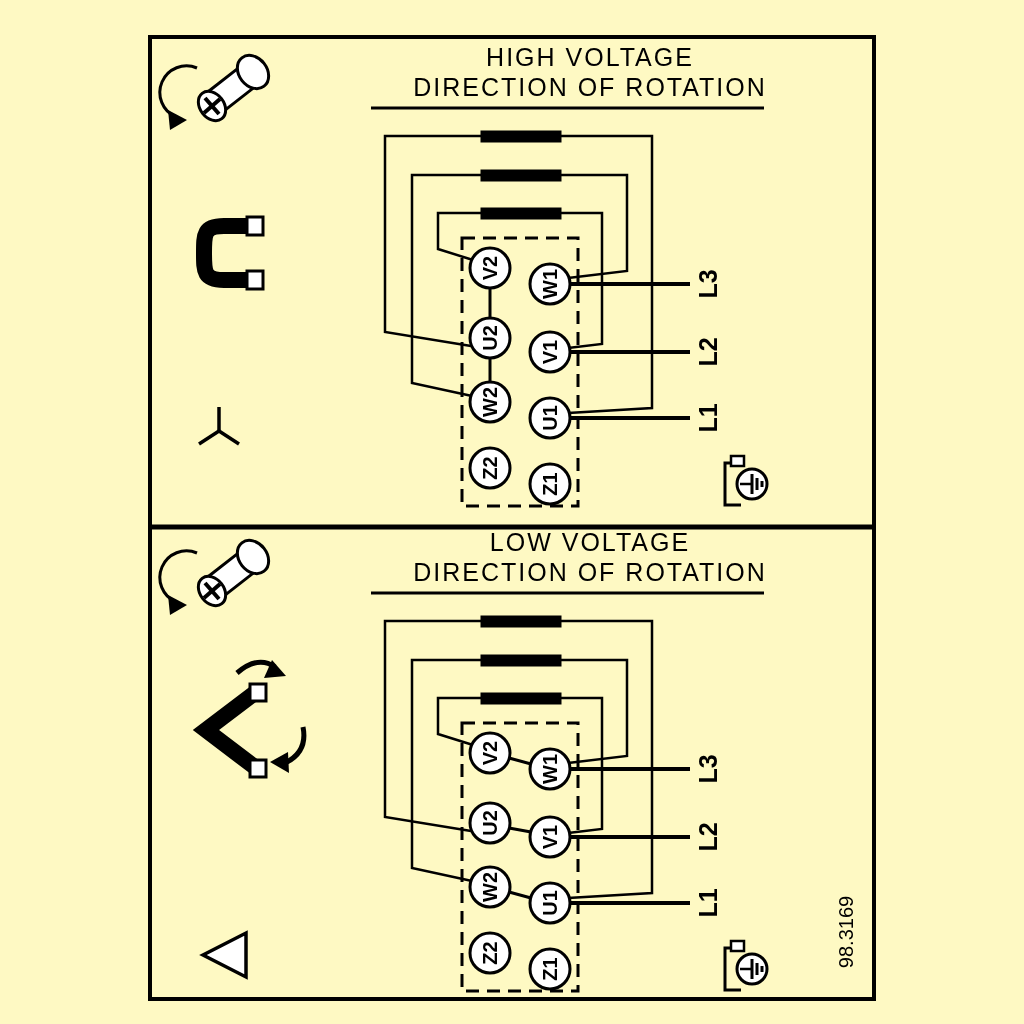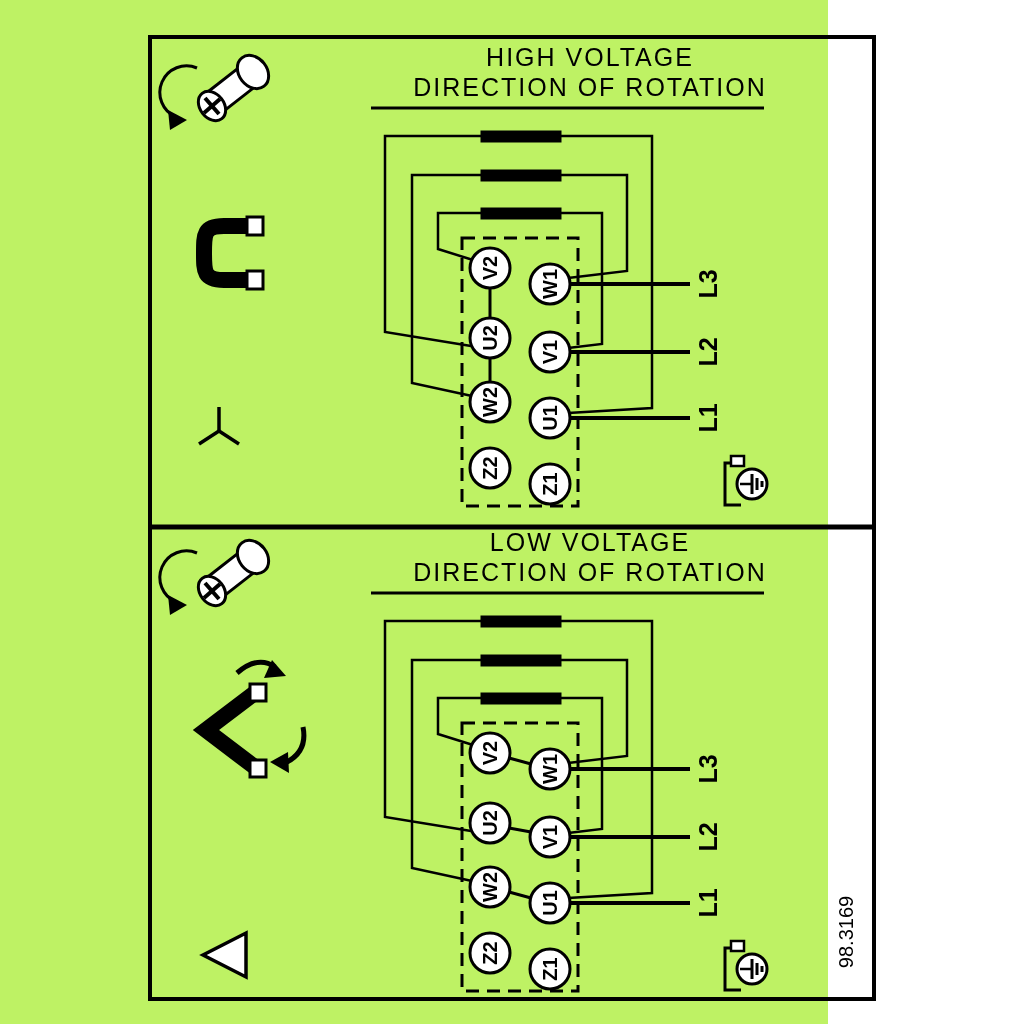--- a/index.html
+++ b/index.html
@@ -1,16 +1,16 @@
 <!DOCTYPE html>
 <html><head>
 <meta charset="utf-8">
 <style>
   html,body{margin:0;padding:0;background:#ffffff;}
-  .stage{width:828px;height:1024px;position:relative;background:#bef264;}
+  .stage{width:1024px;height:1024px;position:relative;background:#fef9c3;}
   svg{display:block;}
   text{font-family:"Liberation Sans","DejaVu Sans",sans-serif;fill:#000;}
   .t-title{font-size:25px;letter-spacing:2px;}
   .t-term{font-size:20px;font-weight:700;}
   .t-sup{font-size:25px;font-weight:700;}
   .t-num{font-size:20px;}
   .wire{fill:none;stroke:#000;stroke-width:2.5;}
   .supply{fill:none;stroke:#000;stroke-width:4;}
   .link{fill:none;stroke:#000;stroke-width:3;}
   .term{fill:#fff;stroke:#000;stroke-width:3;}

